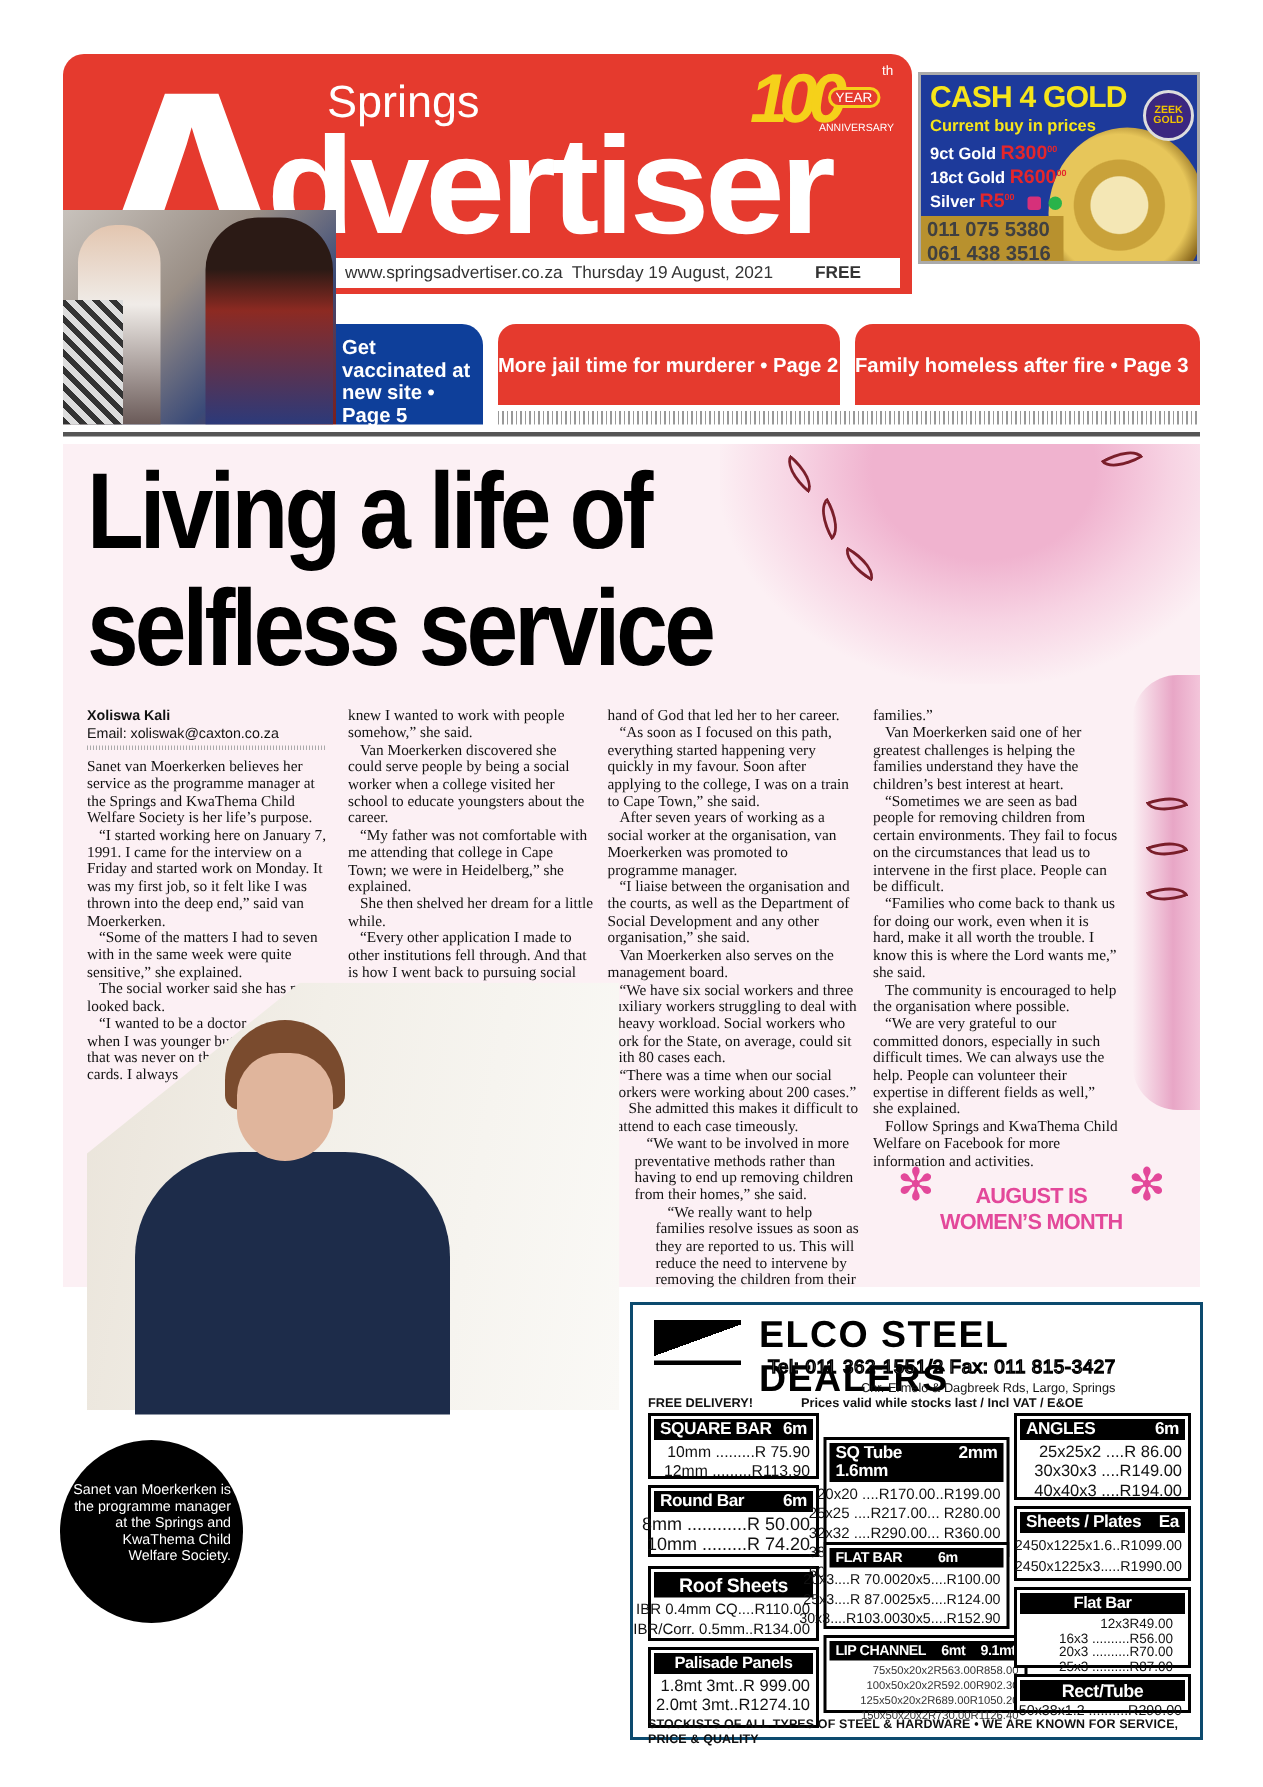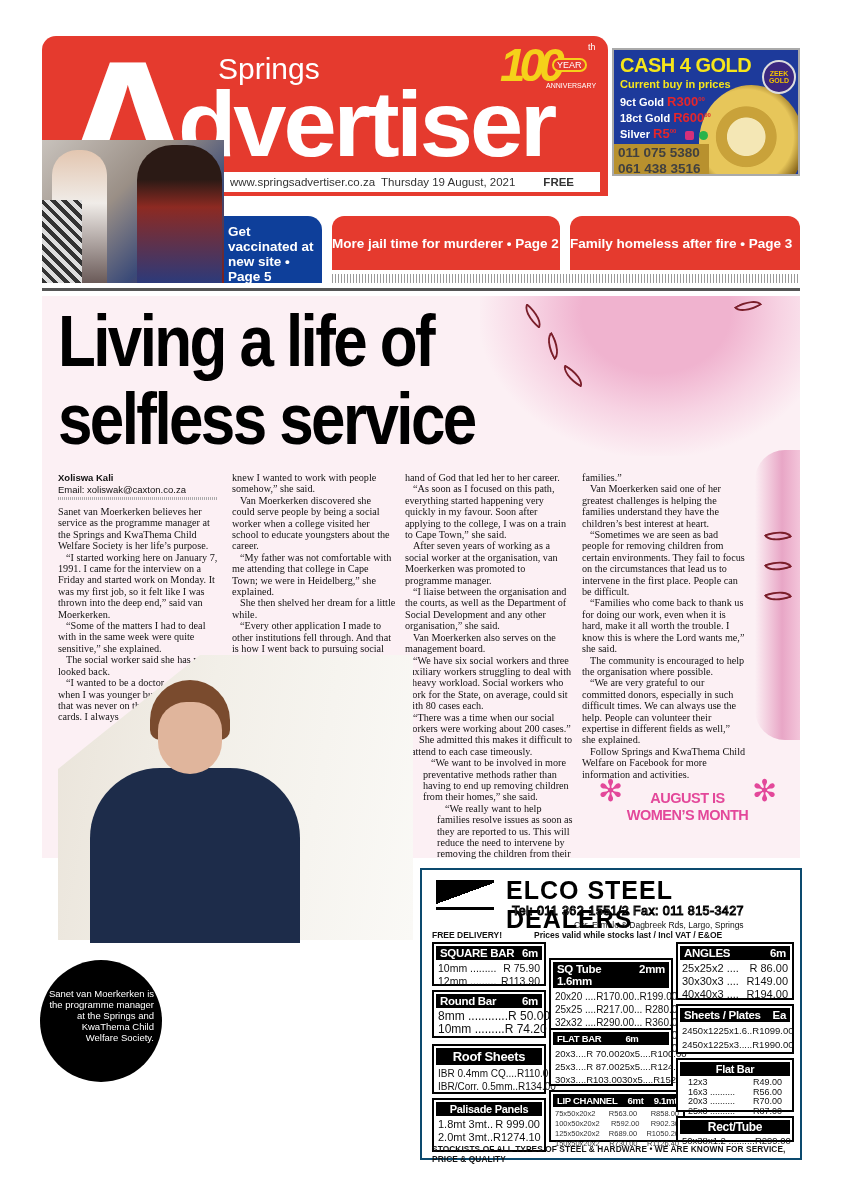--- a/index.html
+++ b/index.html
@@ -60,21 +60,21 @@
   .steel{left:420px;top:868px;width:382px;height:292px;border:2px solid #0c4a6e;background:#fff;font-family:"Liberation Sans",sans-serif}
   .steel .logo{position:absolute;left:14px;top:10px;width:58px;height:30px;background:linear-gradient(160deg,#000 0 50%,transparent 50%);border-bottom:3px solid #000}
   .steel .title{position:absolute;left:84px;top:6px;font-family:"Liberation Sans",sans-serif;font-weight:bold;font-size:25px;letter-spacing:1px;color:#000}
   .steel .tel{position:absolute;left:90px;top:34px;font-weight:normal;font-size:12.5px;color:#fff;-webkit-text-stroke:1px #000;letter-spacing:0.4px}
   .steel .addr{position:absolute;left:152px;top:50px;font-size:8.5px}
   .steel .free{position:absolute;left:10px;top:60px;font-weight:bold;font-size:8.5px}
   .steel .valid{position:absolute;left:112px;top:60px;font-weight:bold;font-size:8.5px}
   .box{position:absolute;border:2px solid #000;background:#fff}
   .box .hd{background:#000;color:#fff;font-weight:bold;font-size:11.5px;padding:1px 4px;display:flex;justify-content:space-between;letter-spacing:-0.3px;margin:2px}
   .box .hd.c{justify-content:center;font-size:13px}
-  .box .r{font-size:10.5px;line-height:13px;padding:0 4px;display:flex;justify-content:space-between;white-space:nowrap}
+  .box .r{font-size:10.5px;line-height:13px;padding:0 4px;display:flex;justify-content:flex-end;white-space:nowrap}
   .box .r.s{font-size:7.5px;line-height:10px;color:#333}
   .steel .foot{position:absolute;left:10px;top:274px;font-weight:bold;font-size:8.3px;letter-spacing:0.1px}
 </style>
 </head>
 <body>
 
 <div class="abs mast"></div>
 <div class="abs big-a">A</div>
 <div class="abs springs">Springs</div>
 <div class="abs advertiser">dvertiser</div>
@@ -137,21 +137,21 @@
 <div class="abs headline" style="width:520px">Living a life of selfless service</div>
 <div class="abs byline">
   <div class="name">Xoliswa Kali</div>
   <div>Email: xoliswak@caxton.co.za</div>
 </div>
 <div class="abs bylinerule"></div>
 
 <div class="abs col" style="left:58px;top:506px;width:164px">
   <p>Sanet van Moerkerken believes her service as the programme manager at the Springs and KwaThema Child Welfare Society is her life’s purpose.</p>
   <p class="i">“I started working here on January 7, 1991. I came for the interview on a Friday and started work on Monday. It was my first job, so it felt like I was thrown into the deep end,” said van Moerkerken.</p>
-  <p class="i">“Some of the matters I had to deal with in the same week were quite sensitive,” she explained.</p>
+  <p class="i">“Some of the matters I had to seven with in the same week were quite sensitive,” she explained.</p>
   <p class="i">The social worker said she has not looked back.</p>
   <p class="i" style="width:110px">“I wanted to be a doctor when I was younger but that was never on the cards. I always</p>
 </div>
 <div class="abs col" style="left:232px;top:472px;width:164px">
   <p>knew I wanted to work with people somehow,” she said.</p>
   <p class="i">Van Moerkerken discovered she could serve people by being a social worker when a college visited her school to educate youngsters about the career.</p>
   <p class="i">“My father was not comfortable with me attending that college in Cape Town; we were in Heidelberg,” she explained.</p>
   <p class="i">She then shelved her dream for a little while.</p>
   <p class="i">“Every other application I made to other institutions fell through. And that is how I went back to pursuing social work,” she added.</p>
   <p class="i">Van Moerkerken believes it was the</p>

